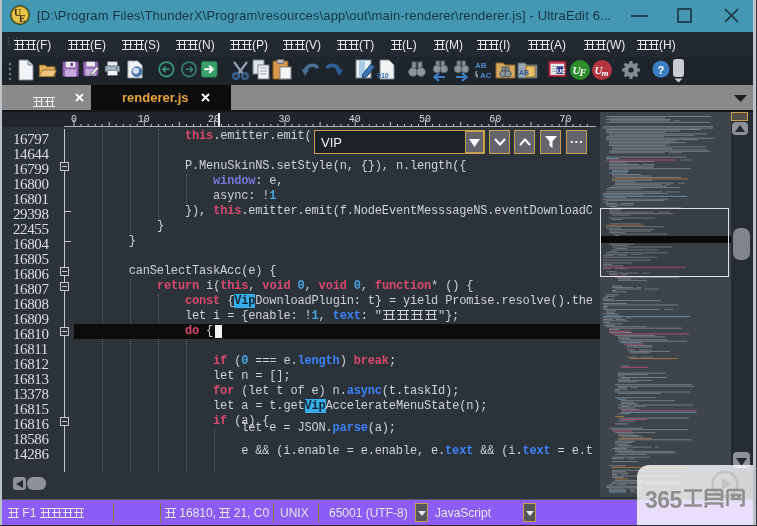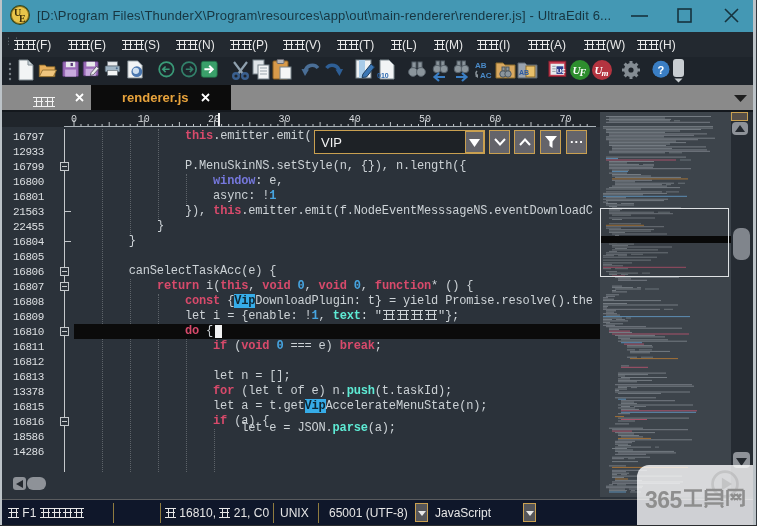--- a/index.html
+++ b/index.html
@@ -18,39 +18,39 @@
 #tools{left:0;top:57px;width:757px;height:28px;background:#1e242b}
 
 #tabs{left:0;top:85px;width:757px;height:25px;background:#8a8a8a}
 #tabs .t1{position:absolute;left:0;top:0;width:91px;height:25px;color:#f2f2f2}
 #tabs .t2{position:absolute;left:91px;top:0;width:140px;height:25px;background:#0c0c0c;color:#e8a33c;font-weight:bold;font-size:13px}
 #tabline{left:0;top:110px;width:757px;height:2px;background:#14181d}
 
 #ruler{left:0;top:112px;width:600px;height:15px;background:#20252b}
 
 #editor{left:0;top:127px;width:600px;height:372px;background:#2b323a;overflow:hidden}
-.ln{position:absolute;left:13px;width:46px;font-family:Liberation Mono, monospace;font-size:11px;color:#dcdfe2;letter-spacing:-0.4px}
+.ln{position:absolute;left:13px;width:46px;font-family:Liberation Serif, serif;font-size:15px;color:#dcdfe2;letter-spacing:-0.4px}
 .cl{position:absolute;margin-left:-1.5px;font-family:"Liberation Mono",monospace;font-size:12px;letter-spacing:-0.17px;color:#ccd2d6;white-space:pre}
 .k{color:#d84a6b;font-weight:bold}
 .w{color:#7678dd}
 .n{color:#46a4e0}
-.o{color:#5eead4}
+.o{color:#3b82f6}
 .hl{background:#36ace8;color:#0e2633}
 .guide{position:absolute;width:1px;border-left:1px dotted rgba(255,255,255,0.24)}
 .foldbox{position:absolute;left:60px;width:9px;height:9px;border:1px solid #c4c8cb;background:#2b323a}
 .foldbox:after{content:"";position:absolute;left:1px;top:3px;width:5px;height:1px;background:#c4c8cb}
 
 #minimap{left:600px;top:112px;width:131px;height:385px;background:#3d444b}
 #viewport{position:absolute;left:0;top:96px;width:129px;height:69px;border:1px solid #dfe2e4;background:rgba(0,0,0,0.08)}
 
 #vsb{left:731px;top:112px;width:23px;height:385px;background:#262c33}
 
 #hsb{left:0;top:473px;width:600px;height:26px;background:#2b323a}
 
-#status{left:0;top:499px;width:757px;height:27px;background:#0f172a;border-top:1px solid #5a5c5e;color:#e6e6e6;font-size:12px}
+#status{left:0;top:499px;width:757px;height:27px;background:#8b5cf6;border-top:1px solid #5a5c5e;color:#e6e6e6;font-size:12px}
 .si{position:absolute;top:6px;white-space:nowrap}
 .sep{position:absolute;top:3px;width:1px;height:20px;background:#8f7b3f}
 .sdrop{position:absolute;top:3px;width:13px;height:19px;border:1px solid #c9a050;background:#55565a}
 .sdrop:after{content:"";position:absolute;left:2px;top:7px;border:4px solid transparent;border-top:5px solid #e8e8e8}
 
 #search{left:314px;top:130px;width:171px;height:24px;background:#1e2226;border:1px solid #c9a050}
 .sbtn{position:absolute;top:130px;width:21px;height:24px;background:#64646a;border:1px solid #c9a050;color:#fff}
 
 #wm{left:637px;top:465px;width:120px;height:61px;background:rgba(255,255,255,0.8);border-radius:12px 0 0 0}
 
@@ -329,58 +329,59 @@
       <div style="position:absolute;left:65px;top:84px;width:6px;height:1px;background:#c4c8cb"></div>
       <div style="position:absolute;left:65px;top:114px;width:6px;height:1px;background:#c4c8cb"></div>
       <div style="position:absolute;left:74px;top:197px;width:526px;height:15px;background:#0b0b0b"></div>
       <div class="foldbox" style="top:35px"></div>
       <div class="foldbox" style="top:140px"></div>
       <div class="foldbox" style="top:155px"></div>
       <div class="foldbox" style="top:200px"></div>
       <div class="foldbox" style="top:290px"></div>
       <div class="ln" style="top:4px">16797</div>
       <div class="cl" style="left:186.5px;top:2px"><b class="k">this</b>.emitter.emit(</div>
-      <div class="ln" style="top:19px">12933</div>
+      <div class="ln" style="top:19px">14644</div>
       <div class="ln" style="top:34px">16799</div>
       <div class="cl" style="left:186.5px;top:32px">P.MenuSkinNS.setStyle(n, {}), n.length({</div>
       <div class="ln" style="top:49px">16800</div>
       <div class="cl" style="left:214.6px;top:47px"><b class="w">window</b>: e,</div>
       <div class="ln" style="top:64px">16801</div>
       <div class="cl" style="left:214.6px;top:62px">async: !<b class="n">1</b></div>
-      <div class="ln" style="top:79px">21563</div>
+      <div class="ln" style="top:79px">29398</div>
       <div class="cl" style="left:186.5px;top:77px">}), <b class="k">this</b>.emitter.emit(f.NodeEventMesssageNS.eventDownloadC</div>
       <div class="ln" style="top:94px">22455</div>
       <div class="cl" style="left:158.4px;top:92px">}</div>
       <div class="ln" style="top:109px">16804</div>
       <div class="cl" style="left:130.2px;top:107px">}</div>
       <div class="ln" style="top:124px">16805</div>
       <div class="ln" style="top:139px">16806</div>
       <div class="cl" style="left:130.2px;top:137px">canSelectTaskAcc(e) {</div>
       <div class="ln" style="top:154px">16807</div>
       <div class="cl" style="left:158.4px;top:152px"><b class="k">return</b> i(<b class="k">this</b>, <b class="k">void</b> <b class="n">0</b>, <b class="k">void</b> <b class="n">0</b>, <b class="k">function</b>* () {</div>
       <div class="ln" style="top:169px">16808</div>
       <div class="cl" style="left:186.5px;top:167px"><b class="k">const</b> {<b class="hl">Vip</b>DownloadPlugin: t} = yield Promise.resolve().the</div>
       <div class="ln" style="top:184px">16809</div>
       <div class="cl" style="left:186.5px;top:182px">let i = {enable: !<b class="n">1</b>, <b class="o">text</b>: "<i class="cjm"></i><i class="cjm"></i><i class="cjm"></i><i class="cjm"></i>"};</div>
       <div class="ln" style="top:199px">16810</div>
       <div class="cl" style="left:186.5px;top:197px"><b class="k">do</b> {</div>
       <div class="ln" style="top:214px">16811</div>
-      <div class="cl" style="left:214.6px;top:212px"><b class="k">if</b> (<b class="k">void</b> <b class="n">0</b> === e) <b class="k">break</b>;</div>
       <div class="ln" style="top:229px">16812</div>
+      <div class="cl" style="left:214.6px;top:227px"><b class="k">if</b> (<b class="n">0</b> === e.<b class="o">length</b>) <b class="k">break</b>;</div>
       <div class="ln" style="top:244px">16813</div>
       <div class="cl" style="left:214.6px;top:242px">let n = [];</div>
       <div class="ln" style="top:259px">13378</div>
-      <div class="cl" style="left:214.6px;top:257px"><b class="k">for</b> (let t of e) n.<b class="o">push</b>(t.taskId);</div>
+      <div class="cl" style="left:214.6px;top:257px"><b class="k">for</b> (let t of e) n.<b class="o">async</b>(t.taskId);</div>
       <div class="ln" style="top:274px">16815</div>
       <div class="cl" style="left:214.6px;top:272px">let a = t.get<b class="hl">Vip</b>AccelerateMenuState(n);</div>
       <div class="ln" style="top:289px">16816</div>
       <div class="cl" style="left:214.6px;top:287px"><b class="k">if</b> (a) {</div>
       <div class="ln" style="top:304px">18586</div>
       <div class="cl" style="left:242.7px;top:294px">let e = JSON.<b class="o">parse</b>(a);</div>
       <div class="ln" style="top:319px">14286</div>
+      <div class="cl" style="left:242.7px;top:317px">e &amp;&amp; (i.enable = e.enable, e.<b class="o">text</b> &amp;&amp; (i.<b class="o">text</b> = e.t</div>
       <div style="position:absolute;left:214.6px;top:198px;width:7px;height:13px;background:#f2f2f2"></div>
     </div>
 <div class="abs" id="minimap">
       <svg width="131" height="385" viewBox="0 0 131 385" style="position:absolute;left:0;top:0">
         <rect x="6" y="4.0" width="105" height="1" fill="#b2b8bf" opacity="0.48"></rect>
         <rect x="9" y="5.5" width="56" height="1" fill="#b2b8bf" opacity="0.48"></rect>
         <rect x="6" y="6.9" width="65" height="1" fill="#b2b8bf" opacity="0.48"></rect>
         <rect x="9" y="8.3" width="61" height="1" fill="#b2b8bf" opacity="0.48"></rect>
         <rect x="74" y="8.3" width="6" height="1" fill="#b2b8bf" opacity="0.4"></rect>
         <rect x="6" y="9.8" width="104" height="1" fill="#b2b8bf" opacity="0.48"></rect>

